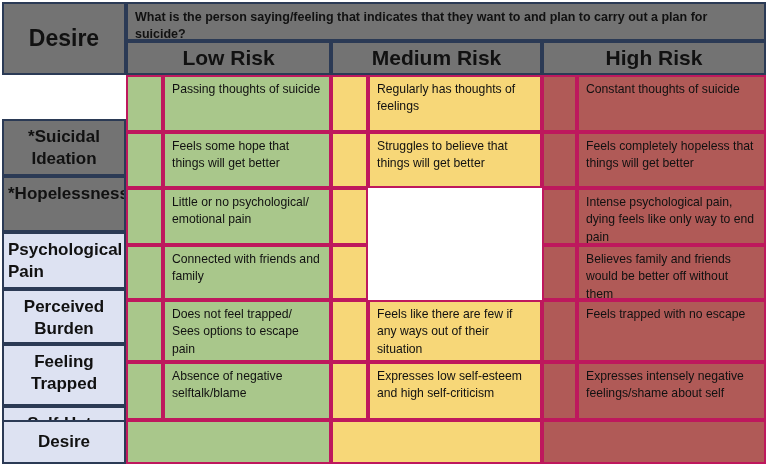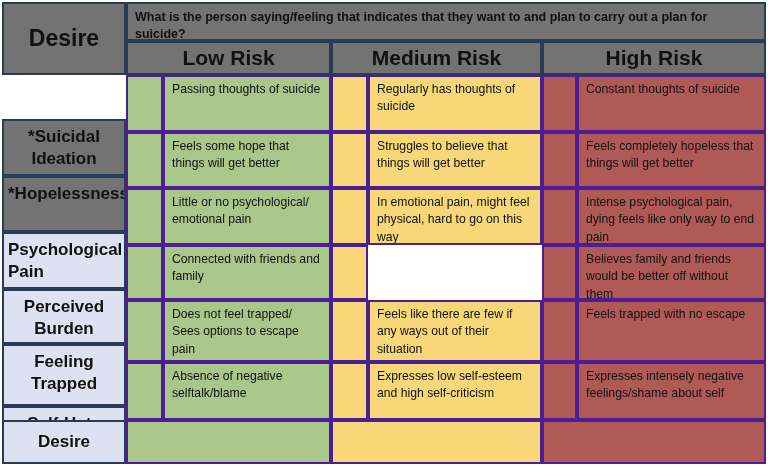--- a/index.html
+++ b/index.html
@@ -19,21 +19,21 @@
     background: #ffffff;
   }
 
   .cell {
     position: absolute;
     overflow: hidden;
     color: #111111;
   }
 
   
-  .bdr       { border: 2px solid #4c1d95; }
+  .bdr       { border: 2px solid #be185d; }
   .bdr-dark  { border: 2px solid #2b3a55; }
 
   
   .f-blue-dark  { background: #737373; }
   .f-blue-light { background: #dde2f2; }
   .f-green      { background: #a9c78b; }
   .f-yellow     { background: #f7d778; }
   .f-red        { background: #b05a57; }
 
   
@@ -96,37 +96,36 @@
   <div class="cell bdr-dark f-blue-dark t-risk" style="left:126px; top:41px; width:205px; height:34px;">Low Risk</div>
 
   <div class="cell bdr-dark f-blue-dark t-risk" style="left:331px; top:41px; width:211px; height:34px;">Medium Risk</div>
 
   <div class="cell bdr-dark f-blue-dark t-risk" style="left:542px; top:41px; width:224px; height:34px;">High Risk</div>
 
   <div class="cell bdr-dark f-blue-dark t-rowlabel" style="left:2px; top:75px; width:124px; height:57px;">*Suicidal Ideation</div>
   <div class="cell bdr f-green" style="left:126px; top:75px; width:37px; height:57px;"></div>
   <div class="cell bdr f-green t-body" style="left:163px; top:75px; width:168px; height:57px;">Passing thoughts of suicide</div>
   <div class="cell bdr f-yellow" style="left:331px; top:75px; width:37px; height:57px;"></div>
-  <div class="cell bdr f-yellow t-body" style="left:368px; top:75px; width:174px; height:57px;">Regularly has thoughts of suicide</div>
+  <div class="cell bdr f-yellow t-body" style="left:368px; top:75px; width:174px; height:57px;">Regularly has thoughts of feelings</div>
   <div class="cell bdr f-red" style="left:542px; top:75px; width:35px; height:57px;"></div>
   <div class="cell bdr f-red t-body" style="left:577px; top:75px; width:189px; height:57px;">Constant thoughts of suicide</div>
 
   <div class="cell bdr-dark f-blue-dark t-rowlabel" style="left:2px; top:132px; width:124px; height:56px;">*Hopelessness</div>
   <div class="cell bdr f-green" style="left:126px; top:132px; width:37px; height:56px;"></div>
   <div class="cell bdr f-green t-body" style="left:163px; top:132px; width:168px; height:56px;">Feels some hope that things will get better</div>
   <div class="cell bdr f-yellow" style="left:331px; top:132px; width:37px; height:56px;"></div>
   <div class="cell bdr f-yellow t-body" style="left:368px; top:132px; width:174px; height:56px;">Struggles to believe that things will get better</div>
   <div class="cell bdr f-red" style="left:542px; top:132px; width:35px; height:56px;"></div>
   <div class="cell bdr-dark f-blue-light t-rowlabel" style="left:2px; top:188px; width:124px; height:57px; text-align:left;">Psychological Pain</div>
 
   <div class="cell bdr f-red t-body" style="left:577px; top:132px; width:189px; height:56px;">Feels completely hopeless that things will get better</div>
   <div class="cell bdr f-green" style="left:126px; top:188px; width:37px; height:57px;"></div>
   <div class="cell bdr f-green t-body" style="left:163px; top:188px; width:168px; height:57px;">Little or no psychological/ emotional pain</div>
   <div class="cell bdr f-yellow" style="left:331px; top:188px; width:37px; height:57px;"></div>
-  <div class="cell bdr f-yellow t-body" style="left:368px; top:188px; width:174px; height:57px;">In emotional pain, might feel physical, hard to go on this way</div>
   <div class="cell bdr f-red" style="left:542px; top:188px; width:35px; height:57px;"></div>
   <div class="cell bdr f-red t-body" style="left:577px; top:188px; width:189px; height:57px;">Intense psychological pain, dying feels like only way to end pain</div>
 
   <div class="cell bdr-dark f-blue-light t-rowlabel" style="left:2px; top:245px; width:124px; height:55px;">Perceived Burden</div>
   <div class="cell bdr f-green" style="left:126px; top:245px; width:37px; height:55px;"></div>
   <div class="cell bdr f-green t-body" style="left:163px; top:245px; width:168px; height:55px;">Connected with friends and family</div>
   <div class="cell bdr f-yellow" style="left:331px; top:245px; width:37px; height:55px;"></div>
   <div class="cell bdr f-red" style="left:542px; top:245px; width:35px; height:55px;"></div>
   <div class="cell bdr f-red t-body" style="left:577px; top:245px; width:189px; height:55px;">Believes family and friends would be better off without them</div>
 

